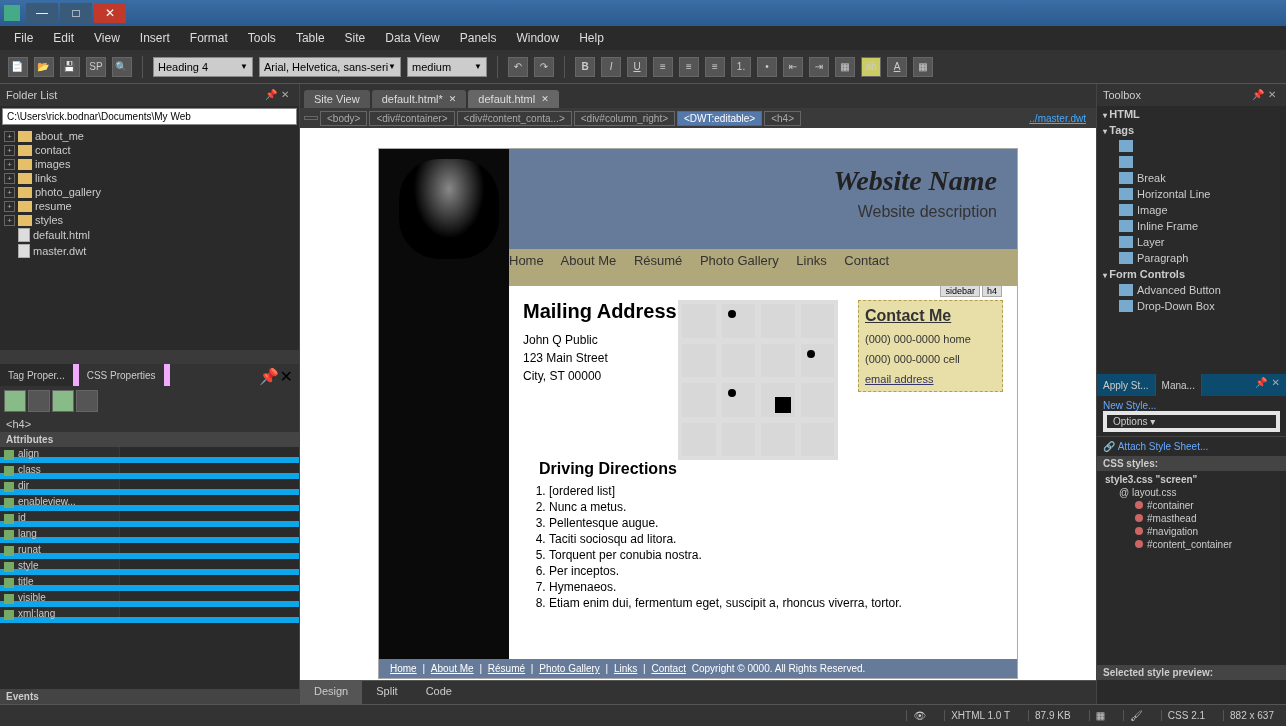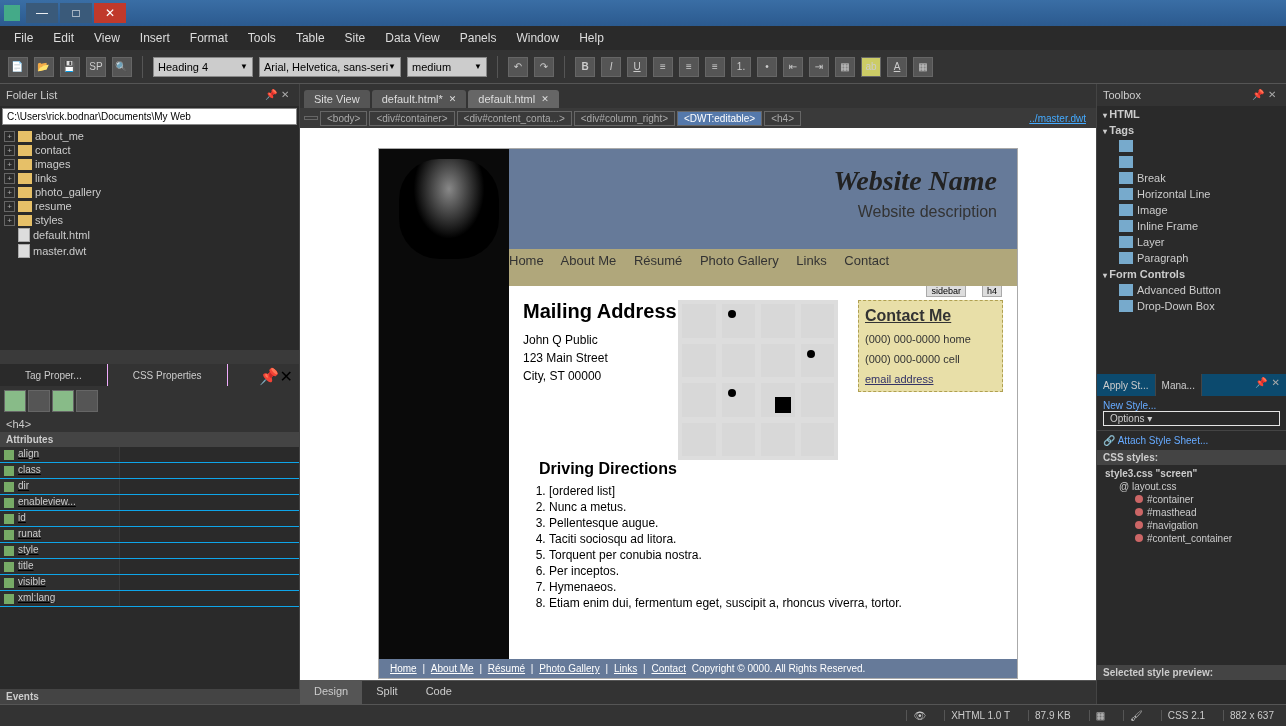--- a/index.html
+++ b/index.html
@@ -26,29 +26,29 @@
 .folder-path { background: #fff; color: #000; font-size: 10px; padding: 2px 4px; border: 1px solid #888; margin: 2px; white-space:nowrap; overflow:hidden; }
 .tree { padding: 2px 4px; font-size: 11px; color: #ccc; overflow:auto; flex:1; }
 .tree-item { display: flex; align-items: center; padding: 1px 0; cursor: pointer; gap: 3px; }
 .tree-item .plus { width: 11px; height:11px; border:1px solid #666; font-size:8px; display:flex; align-items:center; justify-content:center; color:#aaa; }
 .tree-item .noplus { width: 11px; }
 .folder-icon { width: 14px; height: 11px; background: #e6c068; }
 .file-icon { width: 12px; height: 14px; background: #ddd; border:1px solid #aaa; }
 .scroll-h { height: 14px; background: #3a3a3a; margin-top:auto; }
 .tag-props { flex: 1; background: #2a2a2a; display:flex; flex-direction:column; overflow:hidden; }
 .tag-tabs { display:flex; background:#333; height:22px; }
-.tag-tab { padding: 3px 25px; font-size: 10px; color:#ccc; border-right:1px solid #f0abfc; cursor:pointer; display:flex; align-items:center; }
+.tag-tab { padding: 3px 8px; font-size: 10px; color:#ccc; border-right:6px solid #f0abfc; cursor:pointer; display:flex; align-items:center; }
 .tag-tab.active { background:#2a2a2a; }
 .tag-icons { display:flex; padding:4px; gap:2px; background:#333; }
 .tag-icons .ic { width:22px; height:22px; border:1px solid #666; background:#555; cursor:pointer; }
 .tag-icons .ic.sel { background:#8b8; }
 .tag-label { background:#333; padding:2px 6px; font-size:11px; color:#ccc; }
 .attr-section { background:#444; padding:2px 6px; font-size:10px; color:#ccc; font-weight:bold; }
 .attr-grid { overflow:auto; flex:1; }
-.attr-row { display:flex; border-bottom:1px solid #0ea5e9; height:16px;text-decoration:underline; }
+.attr-row { display:flex; border-bottom:6px solid #0ea5e9; height:16px; }
 .attr-name { width:120px; padding:1px 18px; font-size:10px; color:#ccc; border-right:1px solid #3a3a3a; background:#2e2e2e; position:relative; }
 .attr-name::before { content:''; position:absolute; left:4px; top:3px; width:10px; height:10px; background:#7a6; }
 .attr-val { flex:1; background:#2a2a2a; }
 .center-col { flex: 1; display: flex; flex-direction: column; background:#2a2a2a; }
 .doc-tabs { height: 24px; background:#333; display:flex; align-items:flex-end; gap:2px; padding:0 4px; }
 .doc-tab { background:#555; padding:3px 10px; font-size:11px; color:#ddd; cursor:pointer; border-radius:3px 3px 0 0; display:flex; align-items:center; gap:6px; }
 .doc-tab.active { background:#666; }
 .doc-tab .x { font-size:9px; cursor:pointer; }
 .breadcrumb { height:20px; background:#3a3a3a; display:flex; align-items:center; gap:2px; padding:0 4px; font-size:10px; }
 .bc-item { border:1px solid #666; padding:1px 6px; color:#aaa; cursor:pointer; }
@@ -58,21 +58,21 @@
 .site-frame { width:640px; margin:0 auto; border:1px solid #aaa; }
 .site-left-img { width:130px; background:#0a0a0a; float:left; height:510px; position:relative; }
 .site-left-img::after { content:''; position:absolute; top:10px; left:20px; right:10px; height:100px; background:radial-gradient(ellipse at 50% 30%, #888 0%, #000 50%); border-radius:40%; }
 .site-header { height:100px; background:#667a99; text-align:right; padding:16px 20px; }
 .site-title { font:italic 700 28px Georgia,serif; color:#222; }
 .site-desc { font:16px Arial; color:#333; margin-top:6px; }
 .site-nav { background:#b0a77b; height:37px; padding:4px 10px; font-size:13px; color:#333; }
 .site-nav span { margin-right:14px; cursor:pointer; }
 .site-body { background:#fff; padding:14px; overflow:hidden; min-height:340px; }
 .sidebar-box { float:right; width:145px; background:#e8dfa8; border:1px dashed #b0a050; padding:6px; margin-left:10px; position:relative; }
-.sidebar-tabs { position:absolute; top:-16px; right:0; display:flex; gap:16px; }
+.sidebar-tabs { position:absolute; top:-16px; right:0; display:flex; gap:2px; }
 .sidebar-tabs span { background:#ddd; border:1px solid #aaa; font-size:9px; padding:0 4px; }
 .sidebar-box h4 { font:bold 16px Arial; color:#333; text-decoration:underline; }
 .sidebar-box p { font-size:11px; color:#333; margin-top:8px; }
 .sidebar-box a { font-size:11px; color:#336; text-decoration:underline; }
 .maincol h3 { font:bold 20px Arial; margin-bottom:10px; }
 .maincol p { font-size:12px; margin-bottom:4px; }
 .map-grid { width:160px; height:160px; float:right; margin:0 10px 0 0; background:#ddd; display:grid; grid-template:repeat(4,1fr)/repeat(4,1fr); gap:6px; padding:4px; }
 .map-grid div { background:#d8d8d8; position:relative; }
 .map-dot::after { content:''; position:absolute; width:8px; height:8px; background:#000; border-radius:50%; top:6px; left:6px; }
 .map-sq::after { content:''; position:absolute; width:16px; height:16px; background:#000; bottom:4px; right:4px; }
@@ -89,21 +89,21 @@
 .tbx-section { padding:2px 6px; font-size:11px; color:#ccc; font-weight:bold; }
 .tbx-section::before { content:'▾ '; font-size:8px; }
 .tbx-item { padding:2px 6px 2px 22px; font-size:11px; color:#ccc; cursor:pointer; display:flex; align-items:center; gap:4px; }
 .tbx-item .ic { width:14px; height:12px; background:#7ac; }
 .styles-panel { flex:1; background:#2a2a2a; display:flex; flex-direction:column; overflow:hidden; }
 .st-tabs { display:flex; background:#0c4a6e; height:22px; }
 .st-tab { padding:3px 6px; font-size:10px; color:#ccc; border-right:1px solid #444; cursor:pointer; display:flex; align-items:center; }
 .st-tab.active { background:#2a2a2a; }
 .st-toolbar { display:flex; padding:4px 6px; justify-content:space-between; font-size:10px; border-bottom:1px solid #444;flex-direction:column; }
 .st-toolbar a { color:#6af; cursor:pointer; }
-.st-toolbar .opt { border:1px solid #e5e5e5; padding:1px 6px; color:#ccc; cursor:pointer; }
+.st-toolbar .opt { border:4px solid #e5e5e5; padding:1px 6px; color:#ccc; cursor:pointer; }
 .st-attach { padding:4px 6px; font-size:10px; color:#6af; cursor:pointer; }
 .st-header { background:#444; padding:2px 6px; font-size:10px; color:#ccc; font-weight:bold; }
 .st-tree { padding:2px 4px; font-size:10px; color:#ccc; overflow:auto; flex:1; }
 .st-item { padding:1px 0 1px 14px; cursor:pointer; }
 .st-item.lvl1 { padding-left:4px; font-weight:bold; }
 .st-item.lvl2 { padding-left:18px; }
 .st-item.lvl3 { padding-left:34px; }
 .st-item .dot { display:inline-block; width:8px; height:8px; border-radius:50%; background:#c66; margin-right:4px; }
 .statusbar { height:22px; background:#333; border-top:1px solid #555; display:flex; align-items:center; font-size:10px; color:#ccc; padding:0 6px; gap:12px; justify-content:flex-end; }
 .statusbar .sb-item { padding:0 6px; border-left:1px solid #555; }
@@ -268,20 +268,24 @@
           <div class="attr-row">
             <div class="attr-name">dir</div>
             <div class="attr-val"></div>
           </div>
           <div class="attr-row">
             <div class="attr-name">enableview...</div>
             <div class="attr-val"></div>
           </div>
           <div class="attr-row">
             <div class="attr-name">id</div>
+            <div class="attr-val"></div>
+          </div>
+          <div class="attr-row">
+            <div class="attr-name">lang</div>
             <div class="attr-val"></div>
           </div>
           <div class="attr-row">
             <div class="attr-name">runat</div>
             <div class="attr-val"></div>
           </div>
           <div class="attr-row">
             <div class="attr-name">style</div>
             <div class="attr-val"></div>
           </div>

